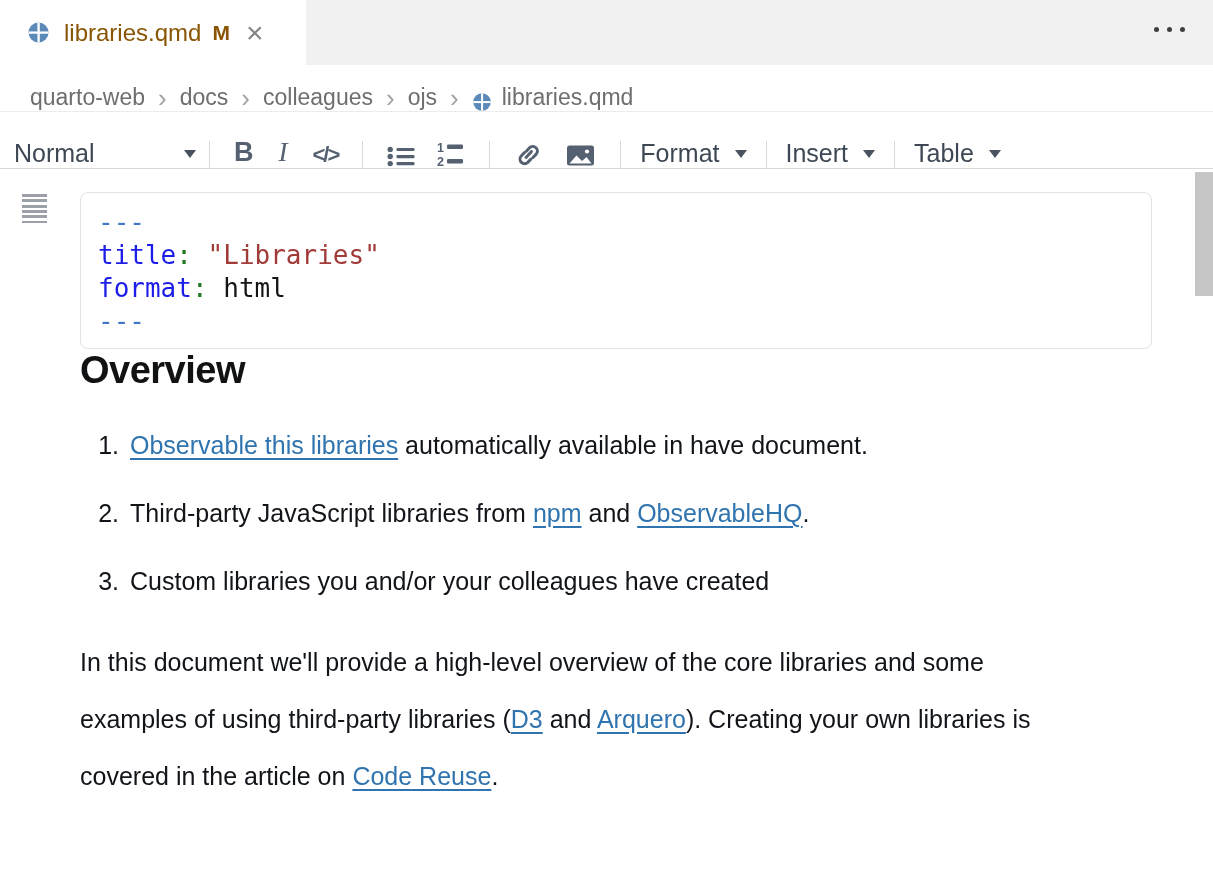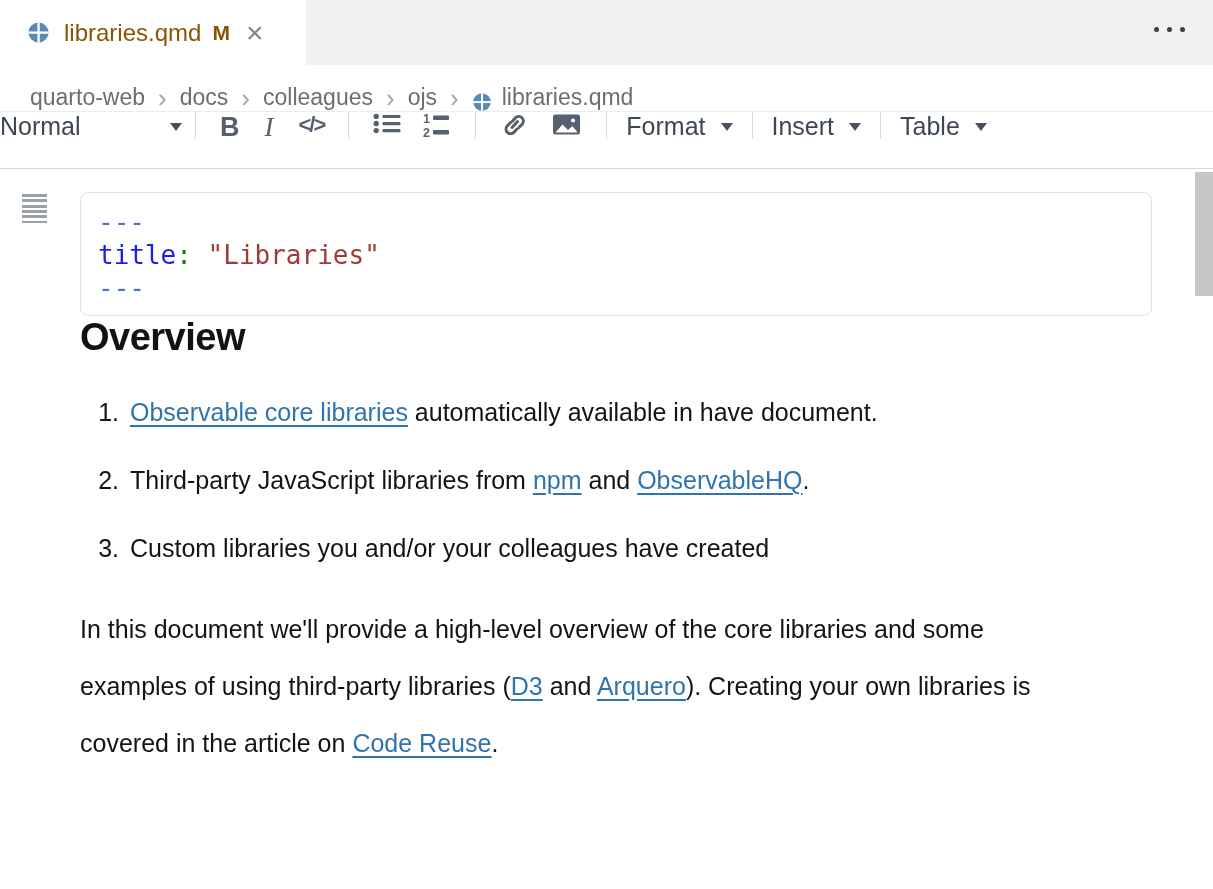--- a/index.html
+++ b/index.html
@@ -34,21 +34,21 @@
   .overflow-menu i{width:5px;height:5px;border-radius:50%;background:#3f3f3f;display:block;}
 
   
   .breadcrumb{height:47px;background:#fff;display:flex;align-items:flex-end;padding-left:30px;
     font-size:23px;color:var(--c-breadcrumb-text);border-bottom:1px solid #ececec;}
   .crumb{white-space:nowrap;cursor:pointer;}
   .crumb-sep{color:#a3a3a3;margin:0 13px;font-size:26px;line-height:1;}
   .breadcrumb .q-icon{margin-right:10px;position:relative;top:1px;}
 
   
-  .toolbar{height:57px;background:#fff;display:flex;align-items:flex-start;
+  .toolbar{height:57px;background:#fff;display:flex;align-items:flex-end;padding-left:14px;
     border-bottom:1px solid #d9d9d9;color:var(--c-toolbar-text);}
   .tb-sep{width:1px;height:27px;background:#d8d8d8;margin:0 13px;flex:none;}
   .style-select{display:flex;align-items:center;width:182px;justify-content:space-between;cursor:pointer;}
   .style-select .label{font-size:25px;}
   .caret{width:0;height:0;border-left:6px solid transparent;border-right:6px solid transparent;
     border-top:8px solid #47525e;display:inline-block;}
   .tb-btn{display:flex;align-items:center;justify-content:center;padding:0 11px;cursor:pointer;color:var(--c-toolbar-icon);}
   .tb-btn.bold{font-weight:bold;font-size:27px;}
   .tb-btn.italic{font-family:"Liberation Serif","DejaVu Serif",serif;font-style:italic;font-size:27px;padding:0 14px;}
   .tb-btn.codeb{font-weight:bold;font-size:22px;letter-spacing:-2px;}
@@ -190,30 +190,31 @@
   </div>
 </div>
 
 <div class="editor">
   <div class="drag-handle"></div>
 
   <div class="doc">
     <div class="yaml-block">
         <div><span class="tok-delim">---</span></div>
         <div><span class="tok-key">title</span><span class="tok-colon">:</span><span class="tok-plain"> </span><span class="tok-string">"Libraries"</span></div>
+        <div><span class="tok-key">format</span><span class="tok-colon">:</span><span class="tok-plain"> </span><span class="tok-plain">html</span></div>
         <div><span class="tok-delim">---</span></div>
       </div>
 
     <h1 class="doc-heading">Overview</h1>
 
 
     <ol class="doc-list">
       <li>
         <span class="li-marker">1.</span>
-        <span class="li-text"><a class="doc-link">Observable core libraries</a><span> automatically available in have document.</span></span>
+        <span class="li-text"><a class="doc-link">Observable this libraries</a><span> automatically available in have document.</span></span>
       </li>
       <li>
         <span class="li-marker">2.</span>
         <span class="li-text"><span>Third-party JavaScript libraries from </span><a class="doc-link">npm</a><span> and </span><a class="doc-link">ObservableHQ</a><span>.</span></span>
       </li>
       <li>
         <span class="li-marker">3.</span>
         <span class="li-text"><span>Custom libraries you and/or your colleagues have created</span></span>
       </li>
     </ol>

